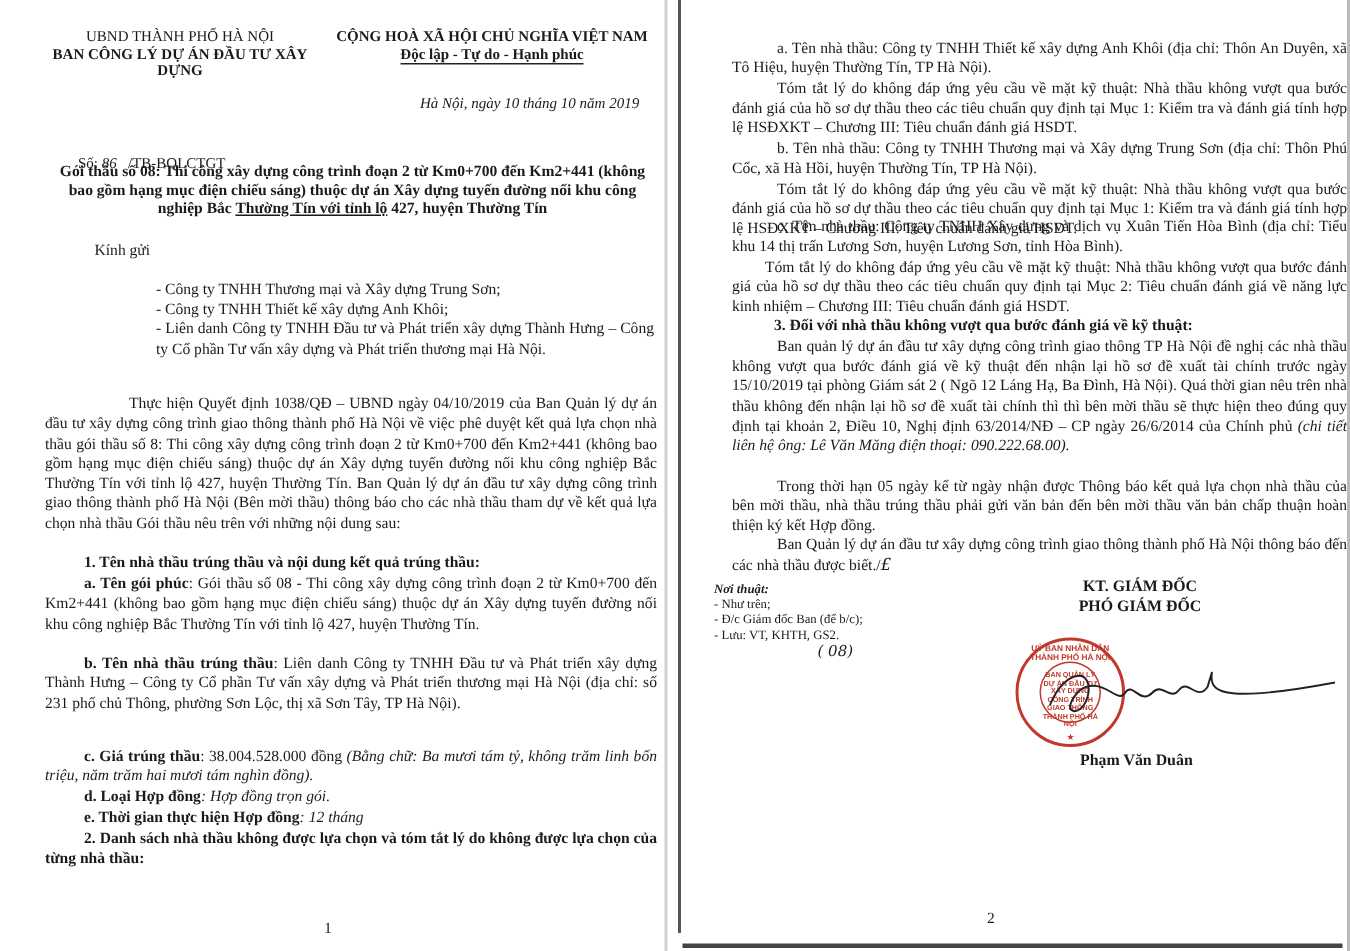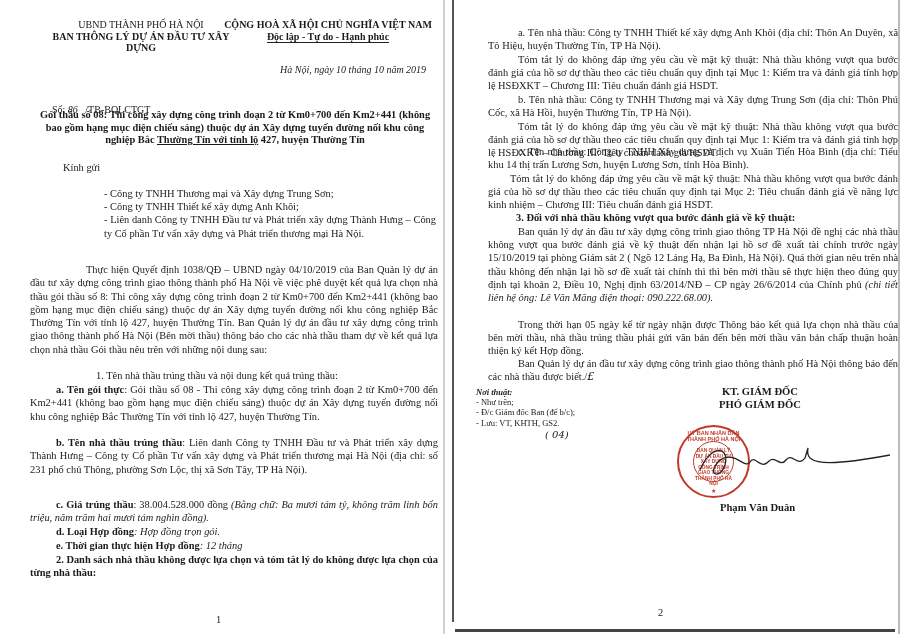--- a/index.html
+++ b/index.html
@@ -8,41 +8,41 @@
   .topshade { position: absolute; left: 0; top: 0; width: 440px; height: 6px;
     background: linear-gradient(to bottom, #2b2b2b, #9a9a9a 60%, #eeeeee); }
   .page { position: absolute; top: 0; height: 634px; background: #ffffff; }
   #page1 { left: 0; width: 445px; border-right: 2px solid #cfcfcf; }
   #page2 { left: 455px; width: 445px; }
   .sep { position: absolute; left: 452px; top: 0; width: 2px; height: 622px; background: #555; }
   .bottomline { position: absolute; left: 455px; top: 629px; width: 440px; height: 3px; background: #444; }
   .rightline { position: absolute; left: 898px; top: 0; width: 2px; height: 634px; background: #bbb; }
 
   .hdr { position: absolute; font-size: 10px; line-height: 11.5px; text-align: center; }
-  .hdr-left { left: 20px; top: 19px; width: 200px; margin-left: 21px; }
+  .hdr-left { left: 20px; top: 19px; width: 200px; }
   .hdr-left .l1 { font-weight: normal; }
   .hdr-left .l2, .hdr-left .l3 { font-weight: bold; }
   .hdr-left .l3 span { text-decoration: underline; }
   .hdr-right { left: 218px; top: 19px; width: 220px; }
   .hdr-right .r1 { font-weight: bold; }
   .hdr-right .r2 { font-weight: bold; display: inline-block; border-bottom: 1px solid #222; }
   .docno { position: absolute; left: 52px; top: 64px; font-size: 10px; margin-top: 40px; }
   .docno .num { font-style: italic; }
   .docdate { position: absolute; left: 280px; top: 64px; font-size: 10px; font-style: italic; }
 
   .title { position: absolute; left: 30px; top: 94px; width: 410px; text-align: center; font-weight: bold; font-size: 11.5px; letter-spacing: .2px; }
   .subtitle { position: absolute; left: 32px; top: 109px; width: 406px; text-align: center; font-weight: bold; font-size: 10.4px; line-height: 12.5px; }
   .subtitle .u { text-decoration: underline; }
 
   .kinhgui { position: absolute; left: 63px; top: 162px; font-size: 10.4px; }
   .recip { position: absolute; left: 104px; top: 187px; width: 332px; font-size: 10.4px; line-height: 13.2px; text-align: justify; }
 
   .para { position: absolute; font-size: 10.4px; line-height: 13.3px; text-align: justify; }
   .p-intro { left: 30px; top: 263px; width: 408px; text-indent: 56px; }
-  .h1 { left: 56px; top: 369px; font-weight: normal; margin-left: 40px; }
+  .h1 { left: 56px; top: 369px; font-weight: bold; }
   .p-a { left: 30px; top: 383px; width: 408px; text-indent: 26px; }
   .p-b { left: 30px; top: 436px; width: 408px; text-indent: 26px; }
   .p-c { left: 30px; top: 498px; width: 408px; text-indent: 26px; }
   .p-d { left: 56px; top: 525px; }
   .p-e { left: 56px; top: 539px; }
   .h2 { left: 30px; top: 553px; width: 408px; text-indent: 26px; font-weight: bold; }
   .b { font-weight: bold; }
   .i { font-style: italic; }
   .pageno { position: absolute; font-size: 10.4px; }
   .pn1 { left: 216px; top: 614px; }
@@ -76,21 +76,21 @@
   .signer { position: absolute; left: 720px; top: 502px; font-size: 10.6px; font-weight: bold; }
 </style>
 </head>
 <body>
 
 <div class="topshade"></div>
 
 <div class="page" id="page1">
   <div class="hdr hdr-left">
     <div class="l1">UBND THÀNH PHỐ HÀ NỘI</div>
-    <div class="l2">BAN THÔNG LÝ DỰ ÁN ĐẦU TƯ XÂY DỰNG</div>
+    <div class="l2">BAN CÔNG LÝ DỰ ÁN ĐẦU TƯ XÂY DỰNG</div>
   </div>
   <div class="hdr hdr-right">
     <div class="r1">CỘNG HOÀ XÃ HỘI CHỦ NGHĨA VIỆT NAM</div>
     <div class="r2">Độc lập - Tự do - Hạnh phúc</div>
   </div>
   <div class="docno">
     <span>Số:</span>
     <span class="num">86</span>
     &nbsp;&nbsp;<span>/TB-BQLCTGT</span>
   </div>
@@ -102,21 +102,21 @@
 
   <div class="kinhgui">Kính gửi</div>
   <div class="recip">
     <div>- Công ty TNHH Thương mại và Xây dựng Trung Sơn;</div>
     <div>- Công ty TNHH Thiết kế xây dựng Anh Khôi;</div>
     <div>- Liên danh Công ty TNHH Đầu tư và Phát triển xây dựng Thành Hưng – Công ty Cổ phần Tư vấn xây dựng và Phát triển thương mại Hà Nội.</div>
   </div>
 
   <div class="para p-intro">Thực hiện Quyết định 1038/QĐ – UBND ngày 04/10/2019 của Ban Quản lý dự án đầu tư xây dựng công trình giao thông thành phố Hà Nội về việc phê duyệt kết quả lựa chọn nhà thầu gói thầu số 8: Thi công xây dựng công trình đoạn 2 từ Km0+700 đến Km2+441 (không bao gồm hạng mục điện chiếu sáng) thuộc dự án Xây dựng tuyến đường nối khu công nghiệp Bắc Thường Tín với tỉnh lộ 427, huyện Thường Tín. Ban Quản lý dự án đầu tư xây dựng công trình giao thông thành phố Hà Nội (Bên mời thầu) thông báo cho các nhà thầu tham dự về kết quả lựa chọn nhà thầu Gói thầu nêu trên với những nội dung sau:</div>
   <div class="para h1">1.  Tên nhà thầu trúng thầu và nội dung kết quả trúng thầu:</div>
-  <div class="para p-a"><span class="b">a. Tên gói thực</span><span>: Gói thầu số 08 - Thi công xây dựng công trình đoạn 2 từ Km0+700 đến Km2+441 (không bao gồm hạng mục điện chiếu sáng) thuộc dự án Xây dựng tuyến đường nối khu công nghiệp Bắc Thường Tín với tỉnh lộ 427, huyện Thường Tín.</span></div>
+  <div class="para p-a"><span class="b">a. Tên gói phúc</span><span>: Gói thầu số 08 - Thi công xây dựng công trình đoạn 2 từ Km0+700 đến Km2+441 (không bao gồm hạng mục điện chiếu sáng) thuộc dự án Xây dựng tuyến đường nối khu công nghiệp Bắc Thường Tín với tỉnh lộ 427, huyện Thường Tín.</span></div>
   <div class="para p-b"><span class="b">b. Tên nhà thầu trúng thầu</span><span>: Liên danh Công ty TNHH Đầu tư và Phát triển xây dựng Thành Hưng – Công ty Cổ phần Tư vấn xây dựng và Phát triển thương mại Hà Nội (địa chỉ: số 231 phố chủ Thông, phường Sơn Lộc, thị xã Sơn Tây, TP Hà Nội).</span></div>
   <div class="para p-c"><span class="b">c. Giá trúng thầu</span><span>: 38.004.528.000 đồng </span><span class="i">(Bằng chữ: Ba mươi tám tỷ, không trăm linh bốn triệu, năm trăm hai mươi tám nghìn đồng).</span></div>
   <div class="para p-d"><span class="b">d. Loại Hợp đồng</span><span class="i">: Hợp đồng trọn gói.</span></div>
   <div class="para p-e"><span class="b">e. Thời gian thực hiện Hợp đồng</span><span class="i">: 12 tháng</span></div>
   <div class="para h2">2.  Danh sách nhà thầu không được lựa chọn và tóm tắt lý do không được lựa chọn của từng nhà thầu:</div>
   <div class="pageno pn1">1</div>
 </div>
 
 <div class="sep"></div>
 
@@ -132,21 +132,21 @@
 <div class="p2 q8"><span>Ban quản lý dự án đầu tư xây dựng công trình giao thông TP Hà Nội đề nghị các nhà thầu không vượt qua bước đánh giá về kỹ thuật đến nhận lại hồ sơ đề xuất tài chính trước ngày 15/10/2019 tại phòng Giám sát 2 ( Ngõ 12 Láng Hạ, Ba Đình, Hà Nội). Quá thời gian nêu trên nhà thầu không đến nhận lại hồ sơ đề xuất tài chính thì thì bên mời thầu sẽ thực hiện theo đúng quy định tại khoản 2, Điều 10, Nghị định 63/2014/NĐ – CP ngày 26/6/2014 của Chính phủ </span><span class="i">(chi tiết liên hệ ông: Lê Văn Măng điện thoại: 090.222.68.00).</span></div>
 <div class="p2 q9">Trong thời hạn 05 ngày kể từ ngày nhận được Thông báo kết quả lựa chọn nhà thầu của bên mời thầu, nhà thầu trúng thầu phải gửi văn bản đến bên mời thầu văn bản chấp thuận hoàn thiện ký kết Hợp đồng.</div>
 <div class="p2 q10"><span>Ban Quản lý dự án đầu tư xây dựng công trình giao thông thành phố Hà Nội thông báo đến các nhà thầu được biết./</span><span class="scribble">£</span></div>
 
 <div class="noinhan">
   <div class="lbl">Nơi thuật:</div>
   <div>- Như trên;</div>
   <div>- Đ/c Giám đốc Ban (để b/c);</div>
   <div>- Lưu: VT, KHTH, GS2.</div>
 </div>
-<div class="code-note">( 04)</div>
+<div class="code-note">( 08)</div>
 
 <div class="sign">
   <div>KT. GIÁM ĐỐC</div>
   <div>PHÓ GIÁM ĐỐC</div>
 </div>
 
 <div class="stamp">
   <div class="ring">UỶ BAN NHÂN DÂN THÀNH PHỐ HÀ NỘI</div>
   <div class="inner">BAN QUẢN LÝ DỰ ÁN ĐẦU TƯ XÂY DỰNG CÔNG TRÌNH GIAO THÔNG THÀNH PHỐ HÀ NỘI</div>
   <div class="star">★</div>

